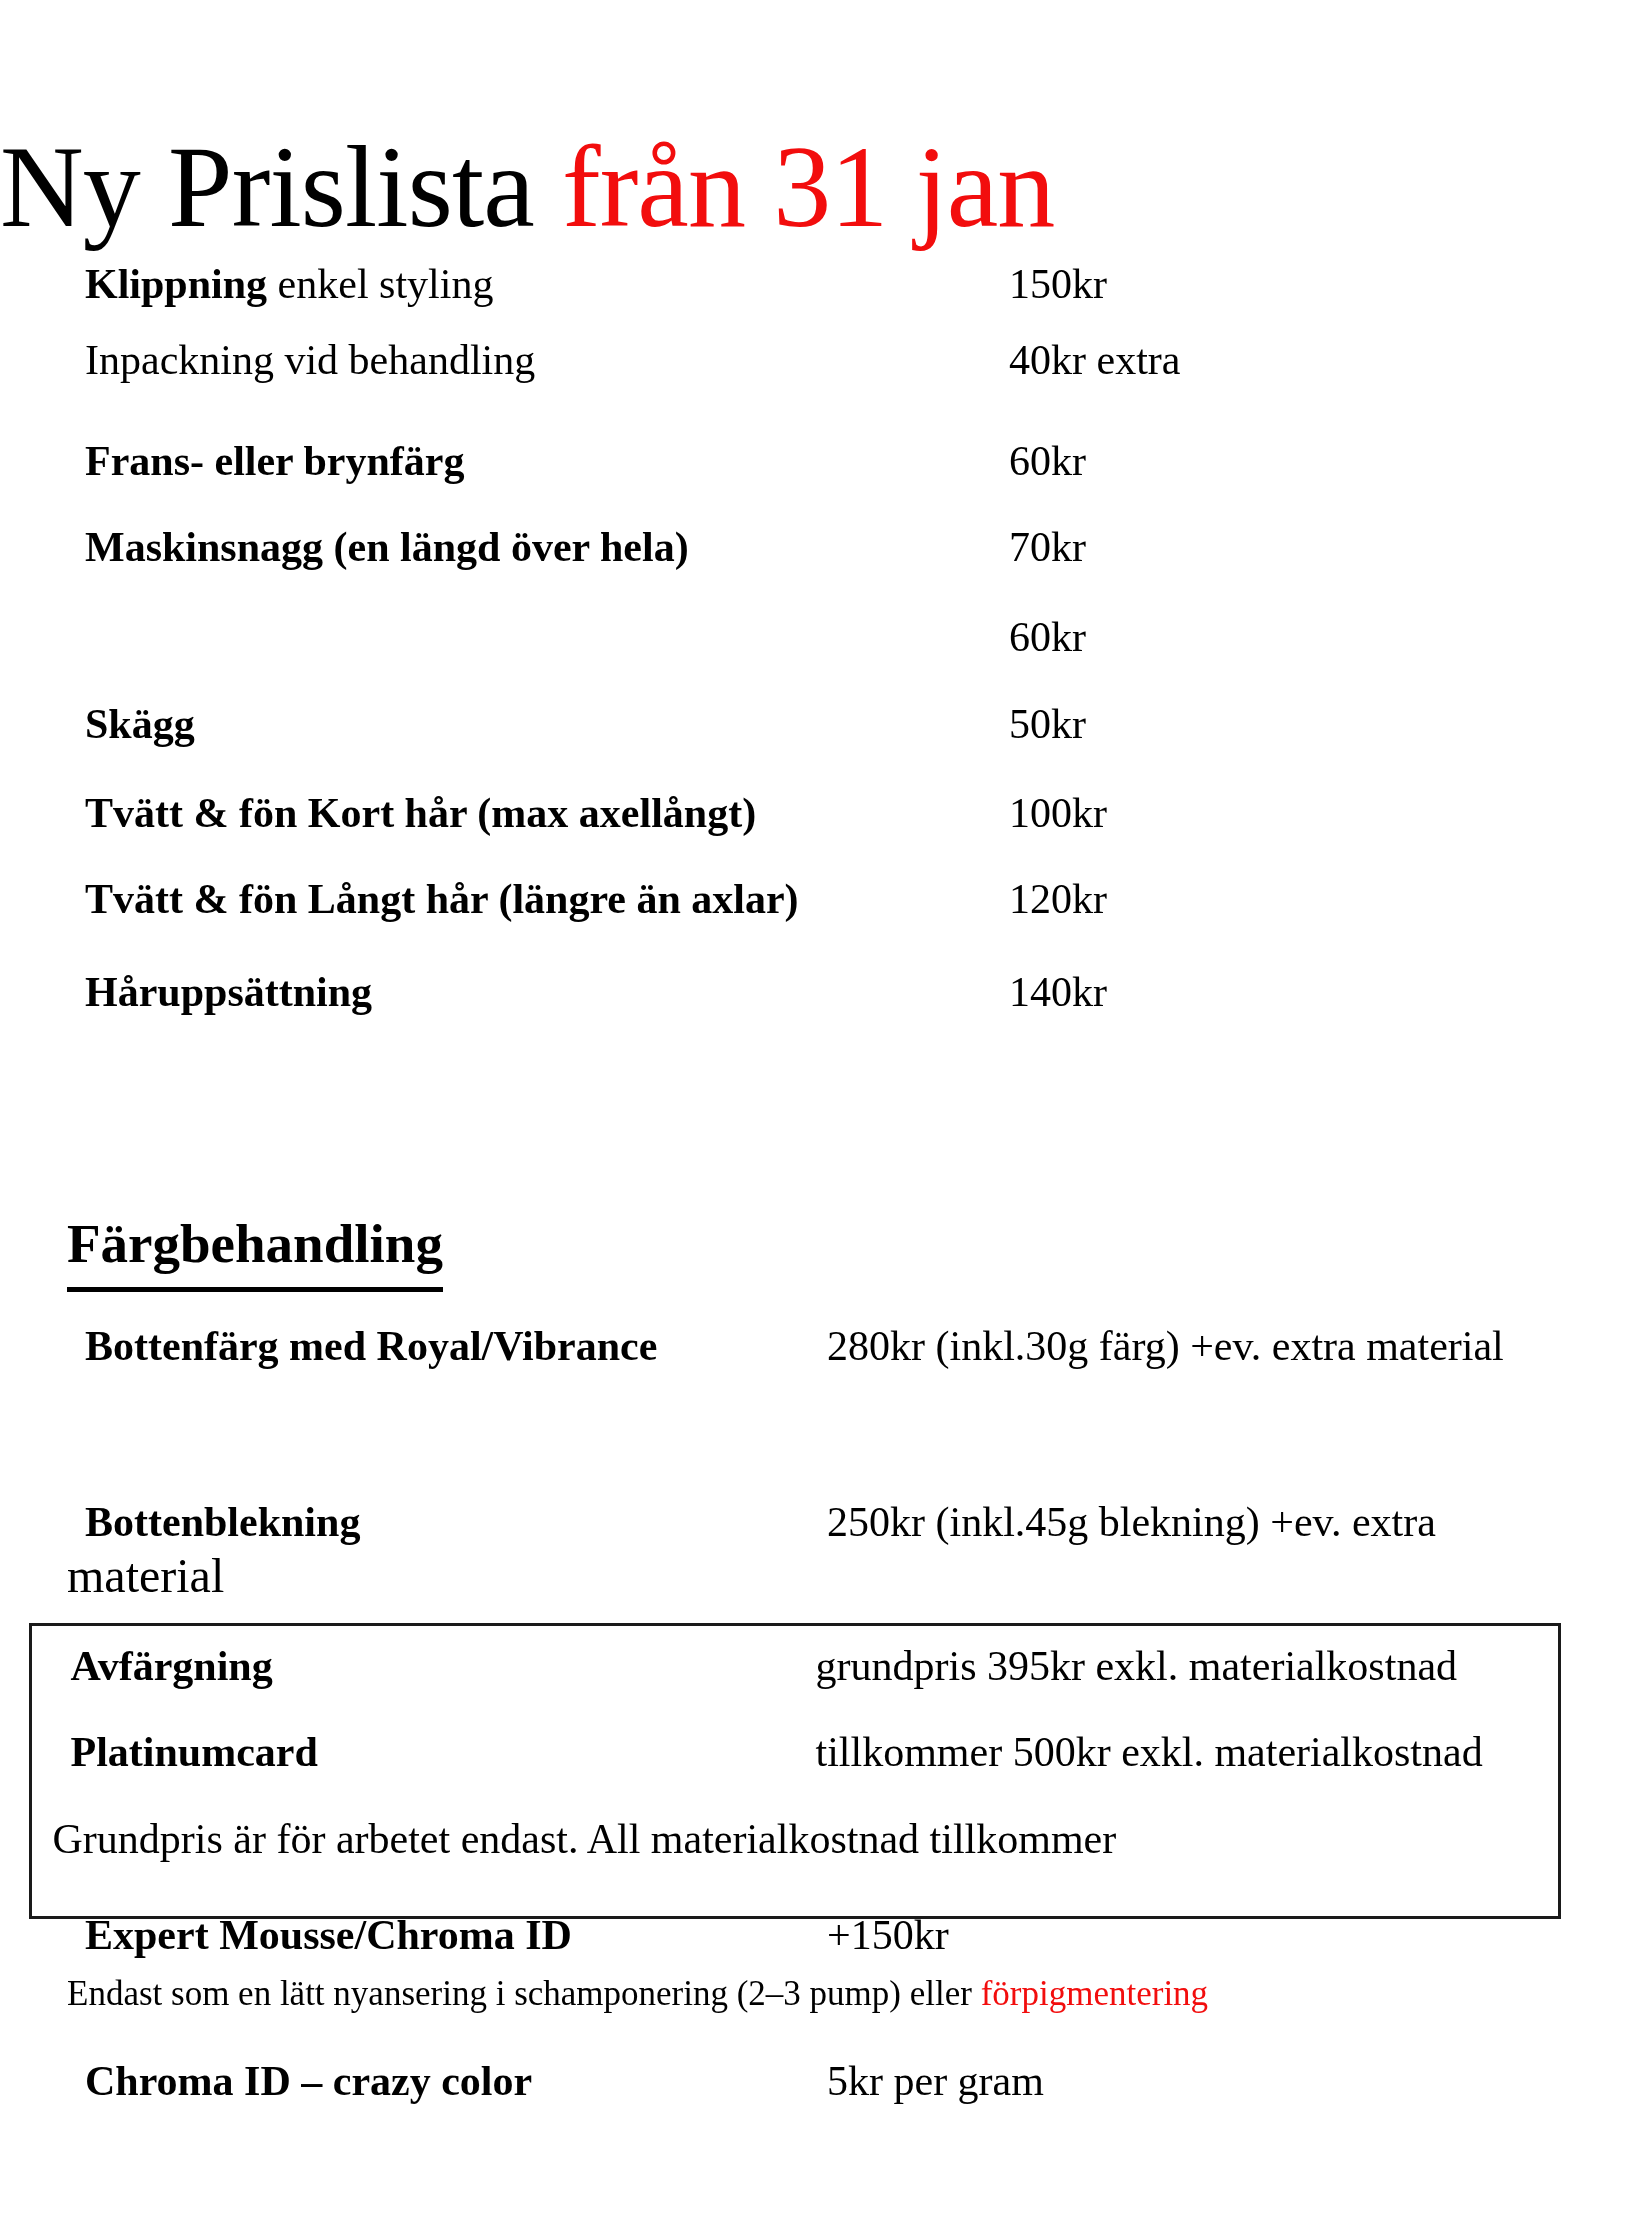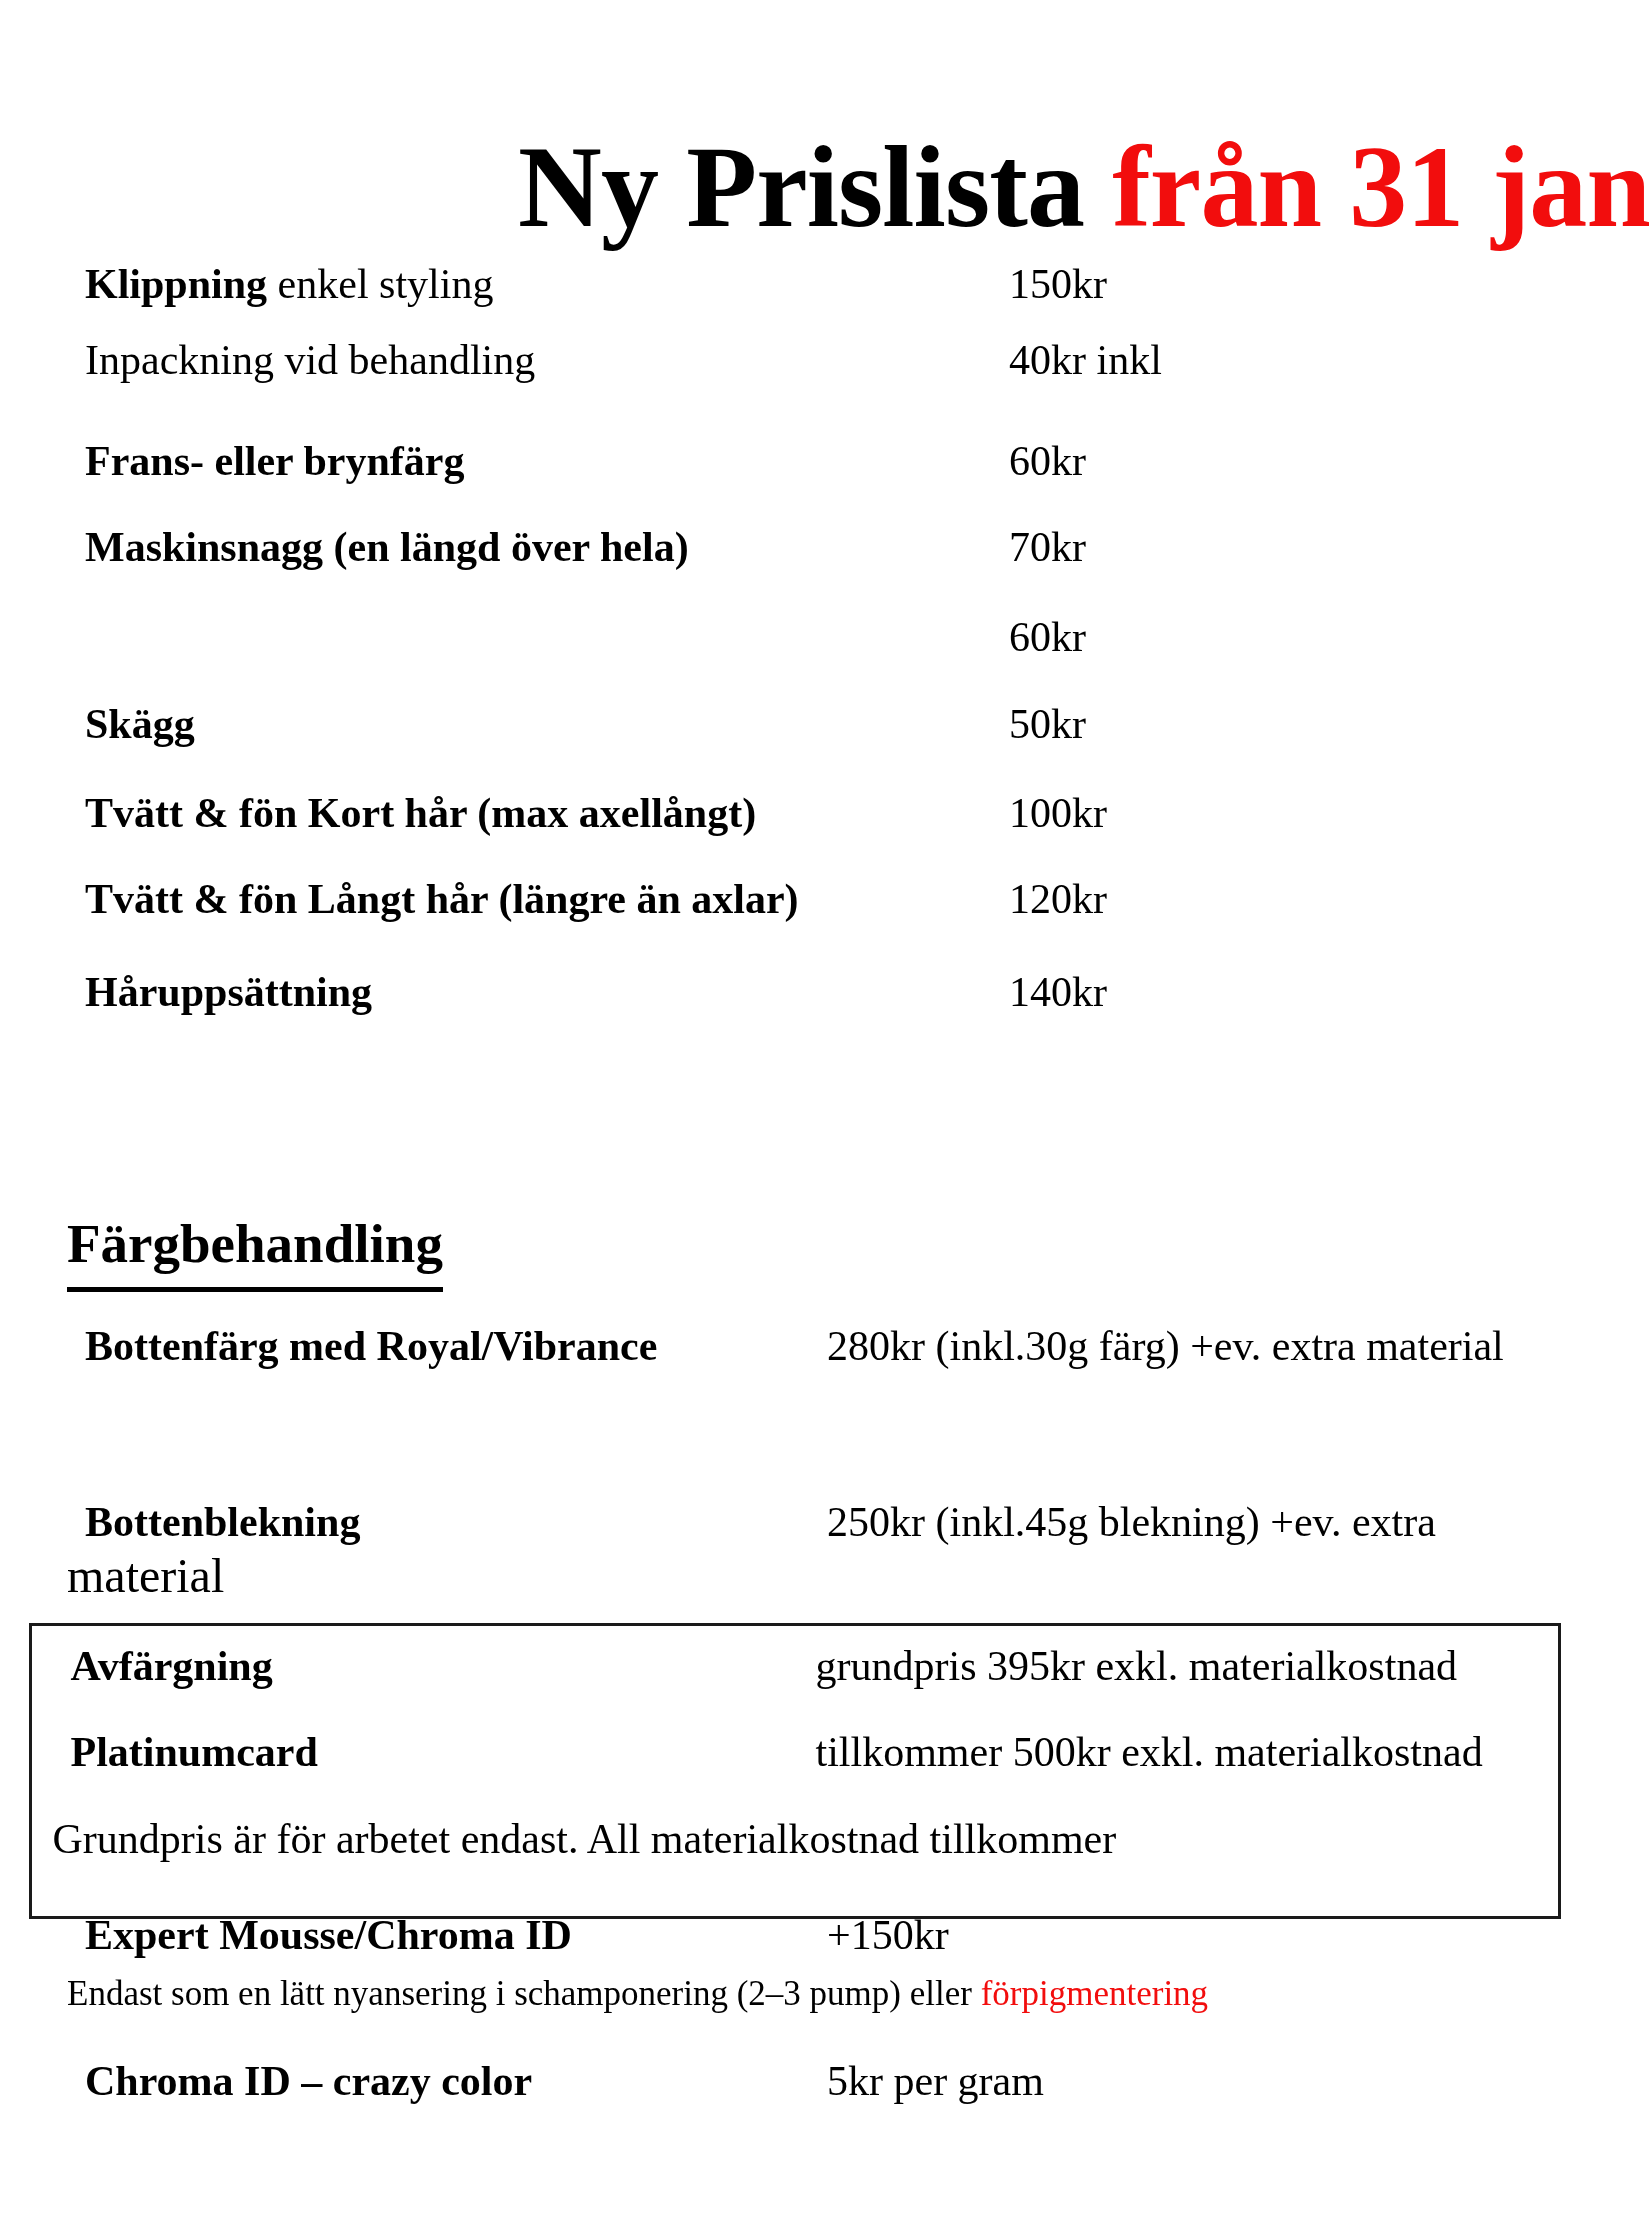--- a/index.html
+++ b/index.html
@@ -6,22 +6,22 @@
   .page{
     position:relative;
     width:1650px;height:2214px;
     background:#ffffff;
     font-family:"Liberation Serif","DejaVu Serif",serif;
     color:#000;
     overflow:hidden;
   }
   .title{
     position:absolute;top:43px;left:0;width:100%;
-    text-align:right;
-    font-size:116px;font-weight:bold;line-height:1.15;
+    text-align:left;
+    font-size:116px;font-weight:normal;line-height:1.15;
     white-space:nowrap;
     letter-spacing:-0.9px;
   }
   .red{color:#F20D0D;}
   .row{position:absolute;left:0;width:100%;height:52px;line-height:52px;font-size:42px;white-space:nowrap;margin-left:18px;}
   .row .label{position:absolute;left:67px;}
   .row .price{position:absolute;left:991px;}
   .row.s2 .price{left:809px;}
   .bold{font-weight:bold;}
   .section-heading{
@@ -56,21 +56,21 @@
 <div class="page">
 
   <h1 class="title"><span>Ny Prislista </span><span class="red">från 31 jan</span></h1>
 
   <div class="row" style="top:258px">
     <span class="label"><span class="bold">Klippning</span><span> enkel styling</span></span>
     <span class="price">150kr</span>
   </div>
   <div class="row" style="top:334px">
     <span class="label"><span class="bold"></span><span>Inpackning vid behandling</span></span>
-    <span class="price">40kr inkl</span>
+    <span class="price">40kr extra</span>
   </div>
   <div class="row" style="top:435px">
     <span class="label"><span class="bold">Frans- eller brynfärg</span><span></span></span>
     <span class="price">60kr</span>
   </div>
   <div class="row" style="top:521px">
     <span class="label"><span class="bold">Maskinsnagg (en längd över hela)</span><span></span></span>
     <span class="price">70kr</span>
   </div>
   <div class="row" style="top:611px">

